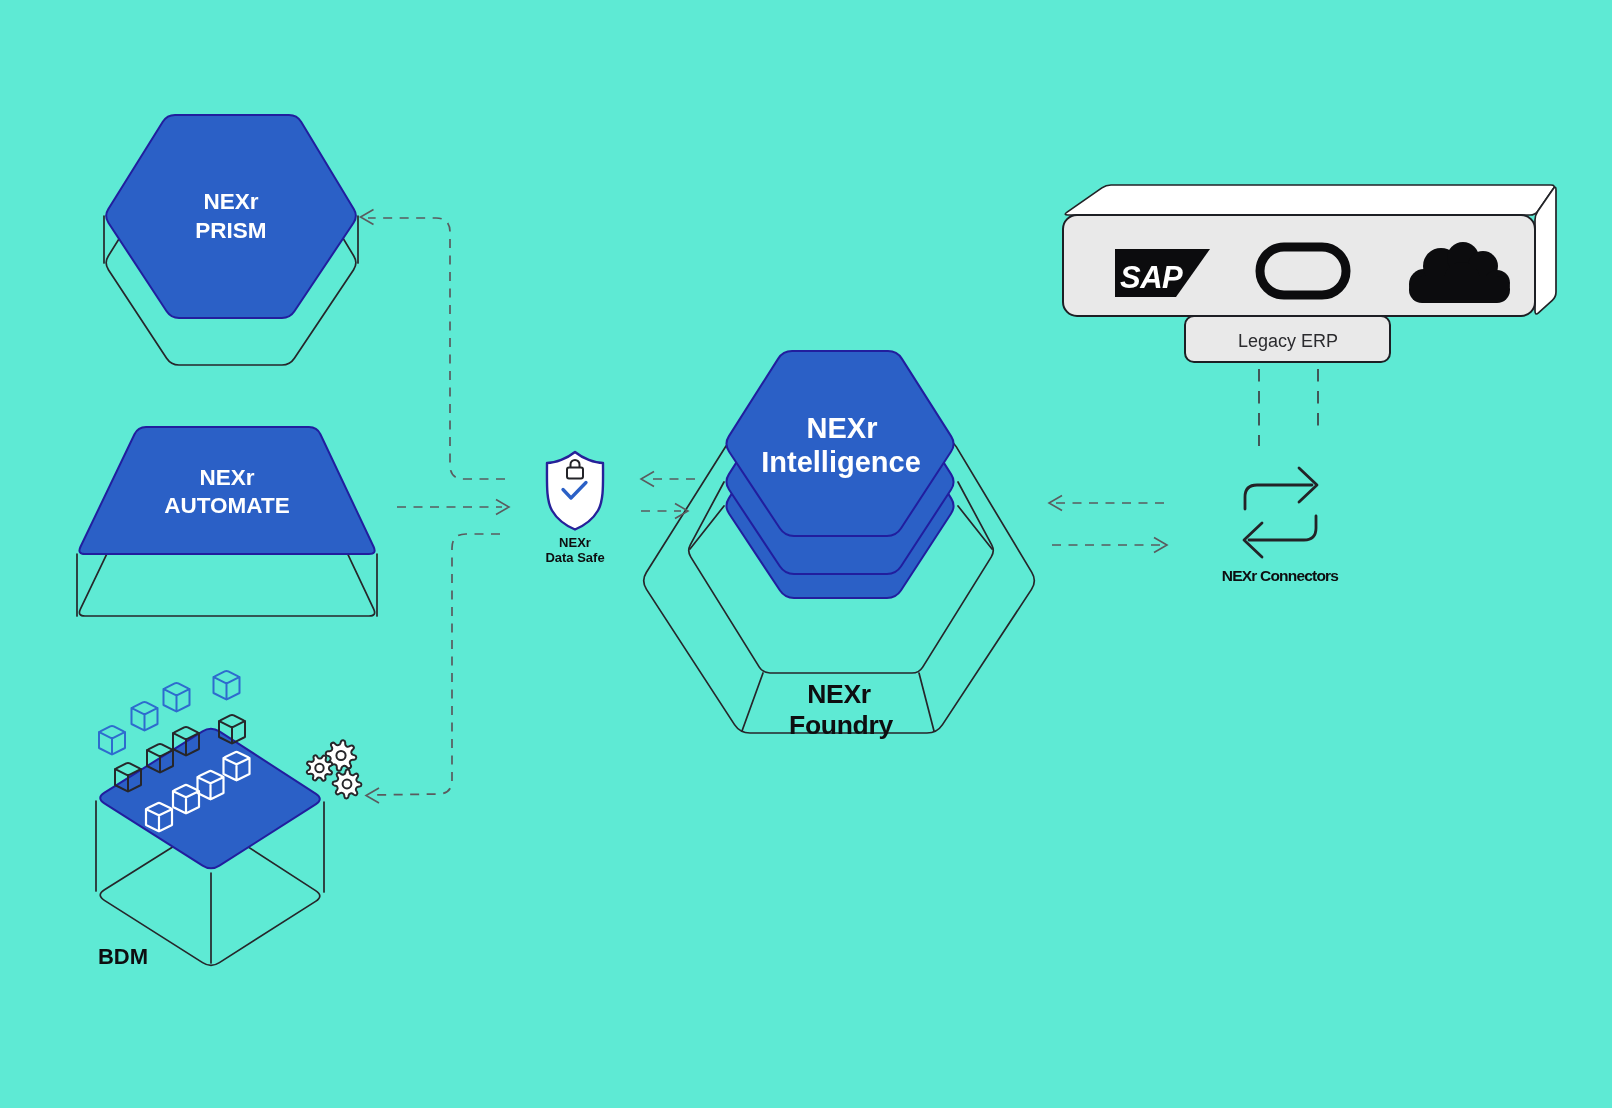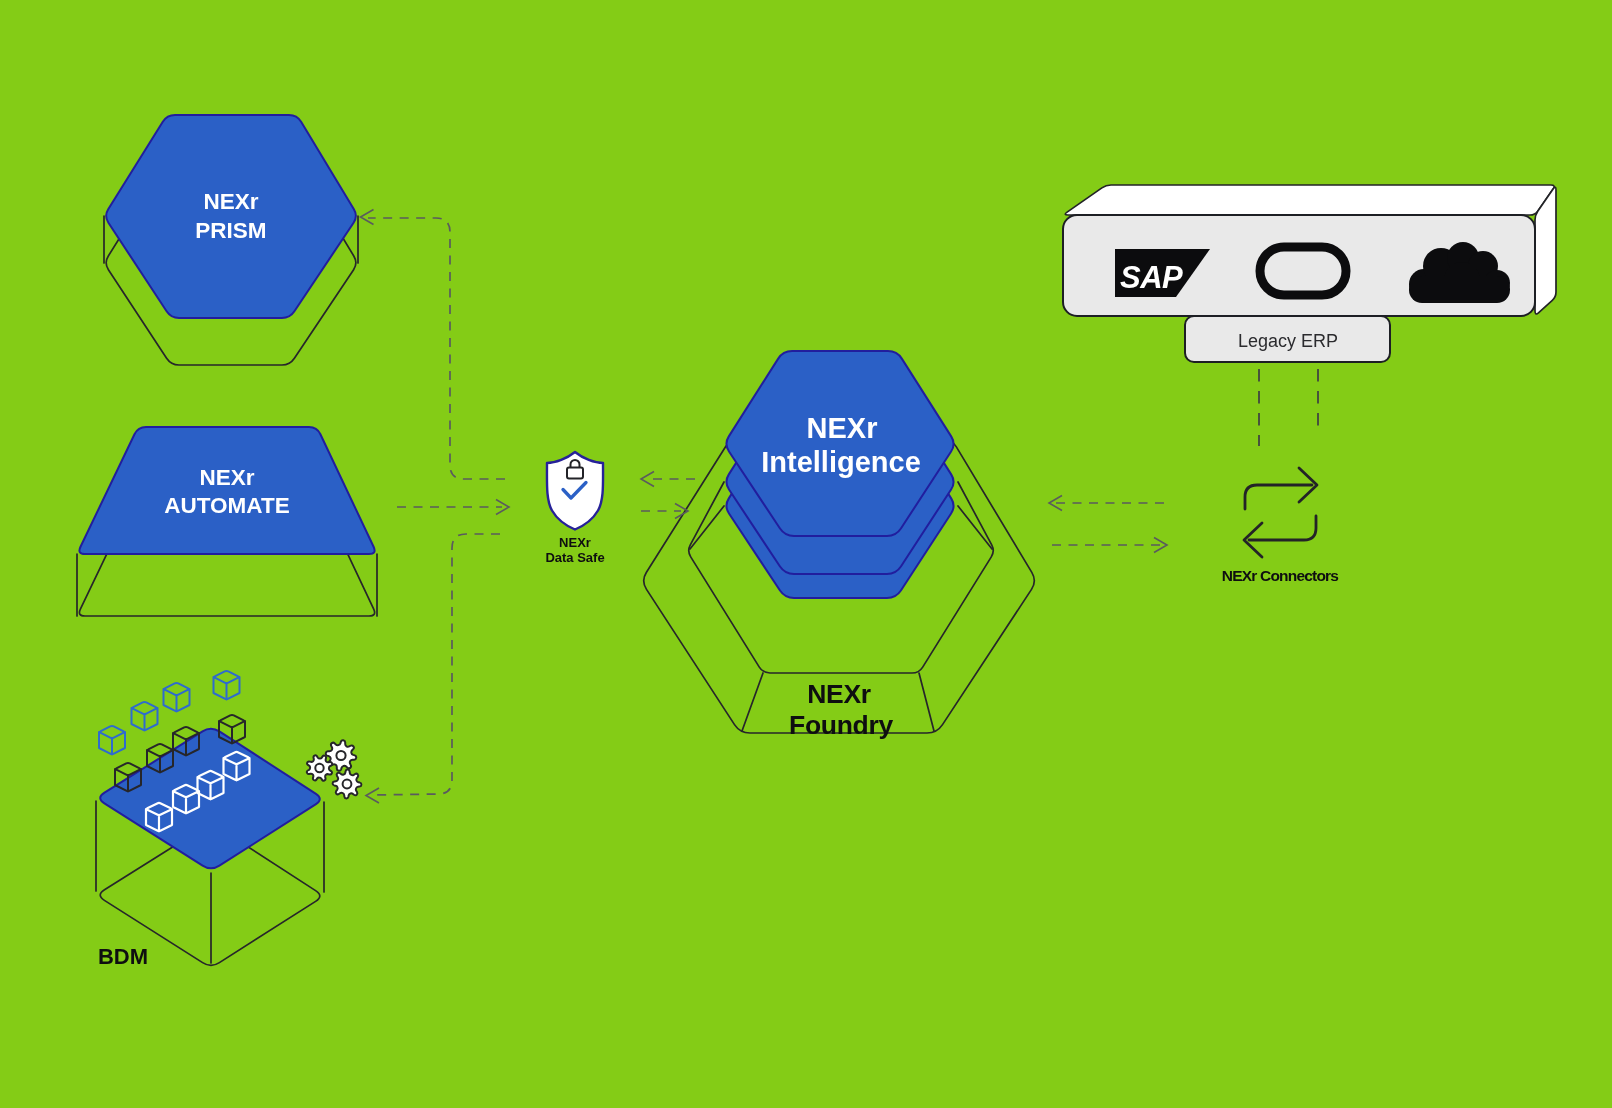--- a/index.html
+++ b/index.html
@@ -1,16 +1,16 @@
 <!DOCTYPE html>
 <html><head>
 <meta charset="utf-8">
 <style>
   html, body { margin: 0; padding: 0; background: #ffffff; }
-  .stage { position: relative; width: 1612px; height: 1108px; background: #84cc16;
+  .stage { position: relative; width: 1612px; height: 1108px; background: #5eead4;
             font-family: "Liberation Sans", sans-serif; }
   svg { display: block; }
   text { font-family: "Liberation Sans", sans-serif; }
   .oline  { fill: none; stroke: #26262a; stroke-width: 1.7; stroke-linejoin: round; stroke-linecap: round; }
   .bluface { fill: #2b60c6; stroke: #211e9e; stroke-width: 2; stroke-linejoin: round; }
   .cubeb { fill: none; stroke: #2e6bce; stroke-width: 2; stroke-linejoin: round; stroke-linecap: round; }
   .cubek { fill: none; stroke: #26262a; stroke-width: 2; stroke-linejoin: round; stroke-linecap: round; }
   .cubew { fill: none; stroke: #ffffff; stroke-width: 2.2; stroke-linejoin: round; stroke-linecap: round; }
   .gear  { fill: #ffffff; stroke: #26262a; stroke-width: 2; stroke-linejoin: round; }
   .shield { fill: #ffffff; stroke: #262199; stroke-width: 2.4; stroke-linejoin: round; }

